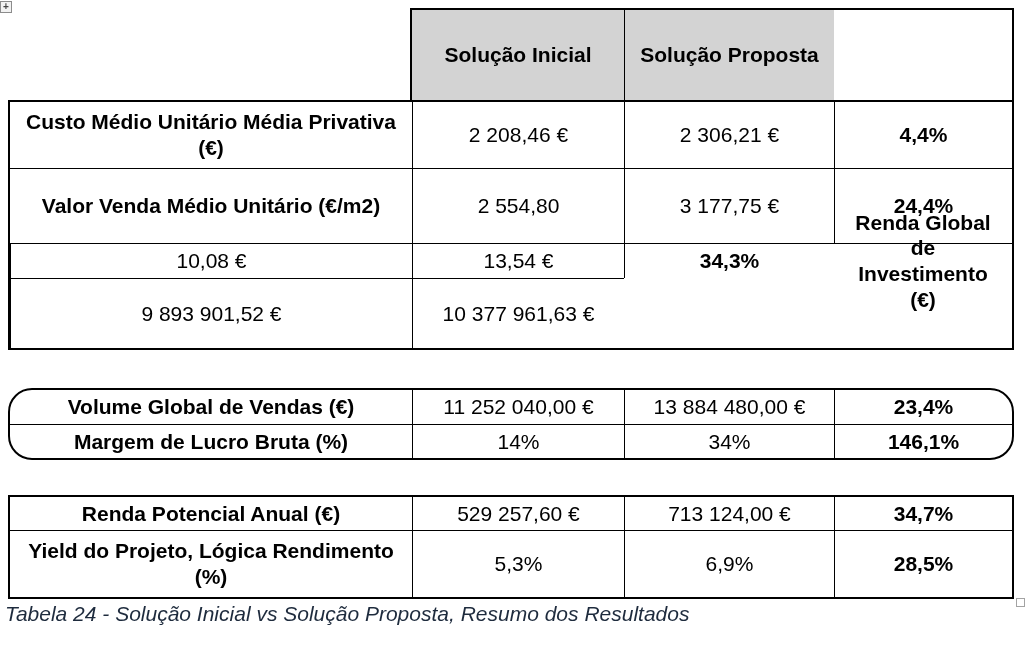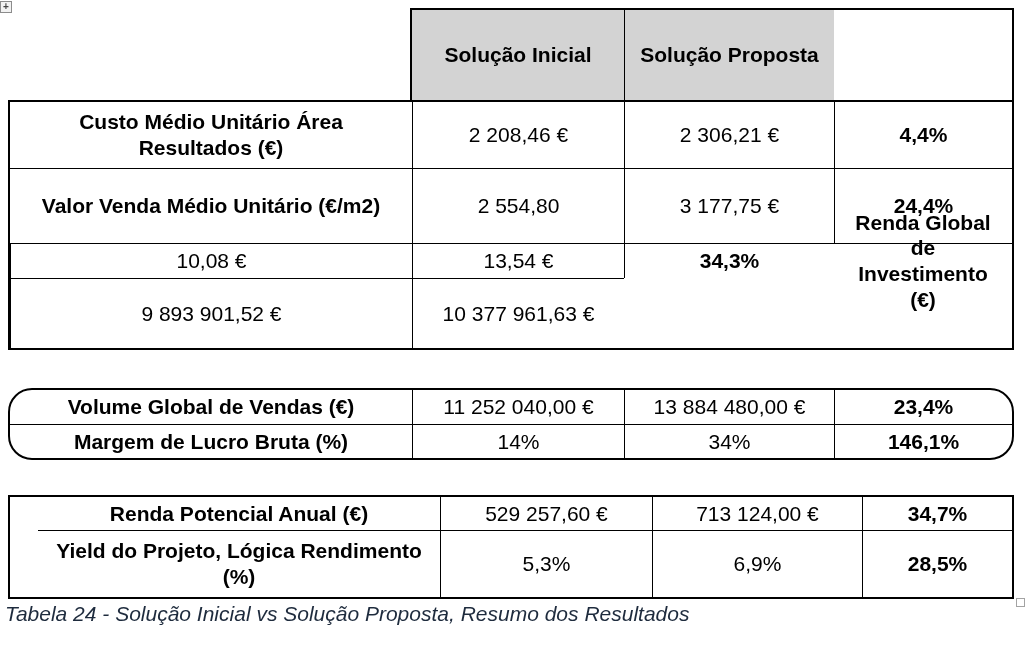--- a/index.html
+++ b/index.html
@@ -49,21 +49,21 @@
     font-size:21px;line-height:1.22;
     border-left:1.5px solid #000;border-top:1.5px solid #000;
     box-sizing:border-box;padding:0 6px;
   }
   .tbl .cell.c1{border-left:none;}
   .tbl .row1{border-top:none;}
   .tbl .lbl{font-weight:bold;padding:0 16px;}
   .tbl .var{font-weight:bold;}
   #t1{top:100px;grid-template-rows:66px 75px 35px 70px;}
   #t2{top:388px;grid-template-rows:34px 34px;border-radius:24px;}
-  #t3{top:495px;grid-template-rows:33px 67px;padding-left:28px;}
+  #t3{top:495px;grid-template-rows:33px 67px;}
   
   .caption{
     position:absolute;left:5px;top:602px;width:1000px;
     font-style:italic;font-size:21px;color:#1e2b3d;
   }
 </style>
 </head>
 <body>
 
 <div class="page">
@@ -71,21 +71,21 @@
   <div class="move-handle">
     <span class="plus">+</span>
   </div>
 
   <div class="header-strip">
     <div class="hcell">Solução Inicial</div>
     <div class="hcell">Solução Proposta</div>
   </div>
 
   <div class="tbl" id="t1">
-    <div class="cell c1 row1 lbl">Custo Médio Unitário Área Resultados (€)</div>
+    <div class="cell c1 row1 lbl">Custo Médio Unitário Média Privativa (€)</div>
     <div class="cell row1 val">2 208,46 €</div>
     <div class="cell row1 val">2 306,21 €</div>
     <div class="cell row1 var">4,4%</div>
 
     <div class="cell c1 lbl">Valor Venda Médio Unitário (€/m2)</div>
     <div class="cell val">2 554,80</div>
     <div class="cell val">3 177,75 €</div>
     <div class="cell var">24,4%</div>
 
     <div class="cell val">10,08 €</div>

